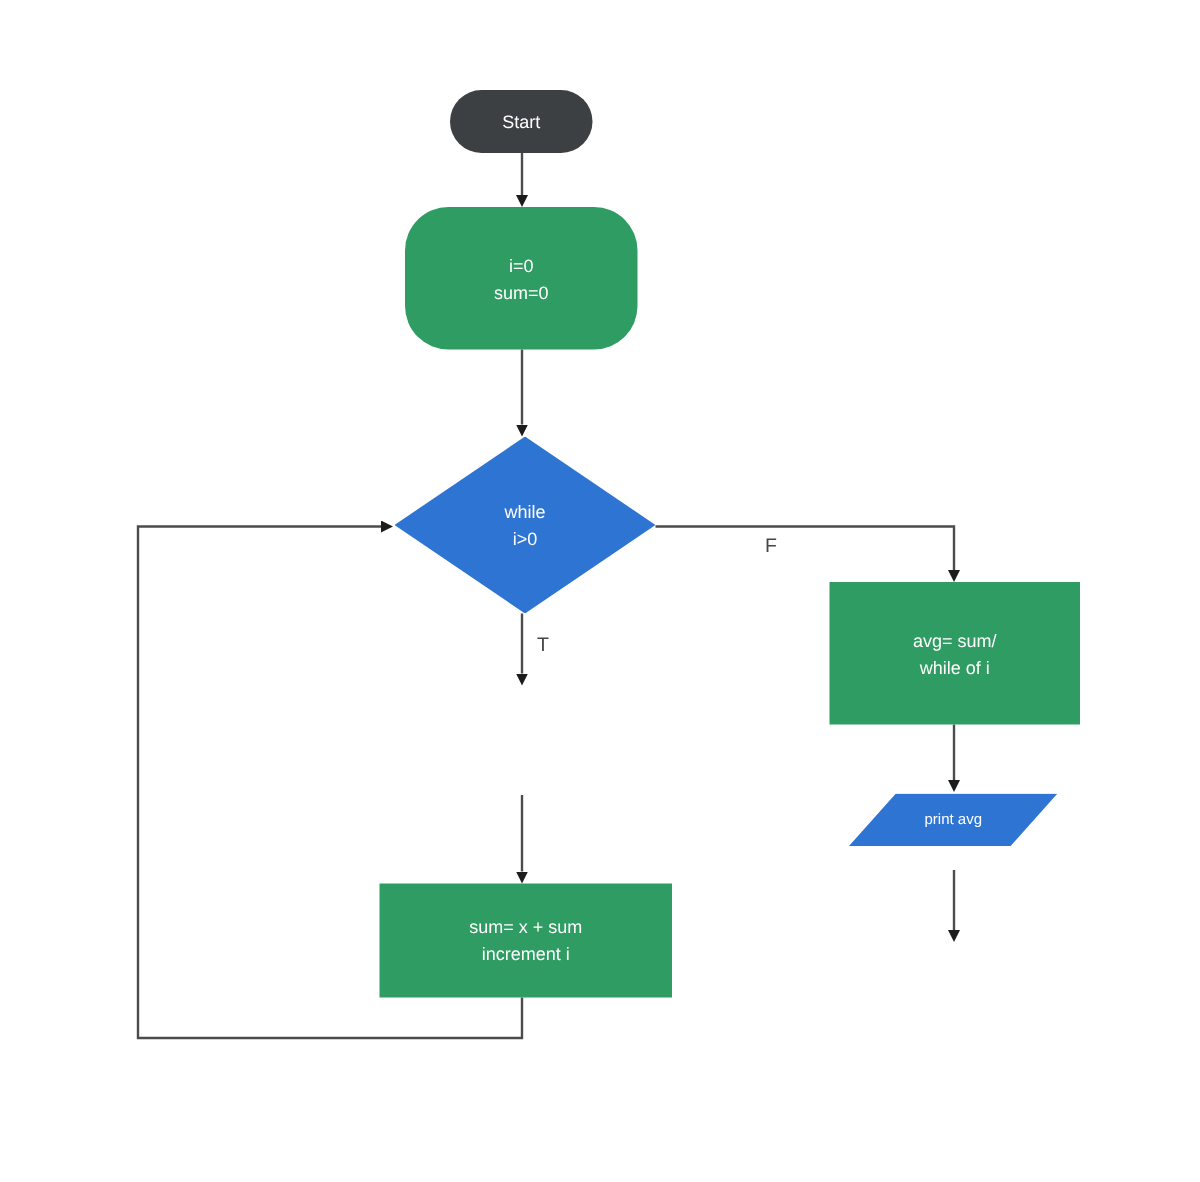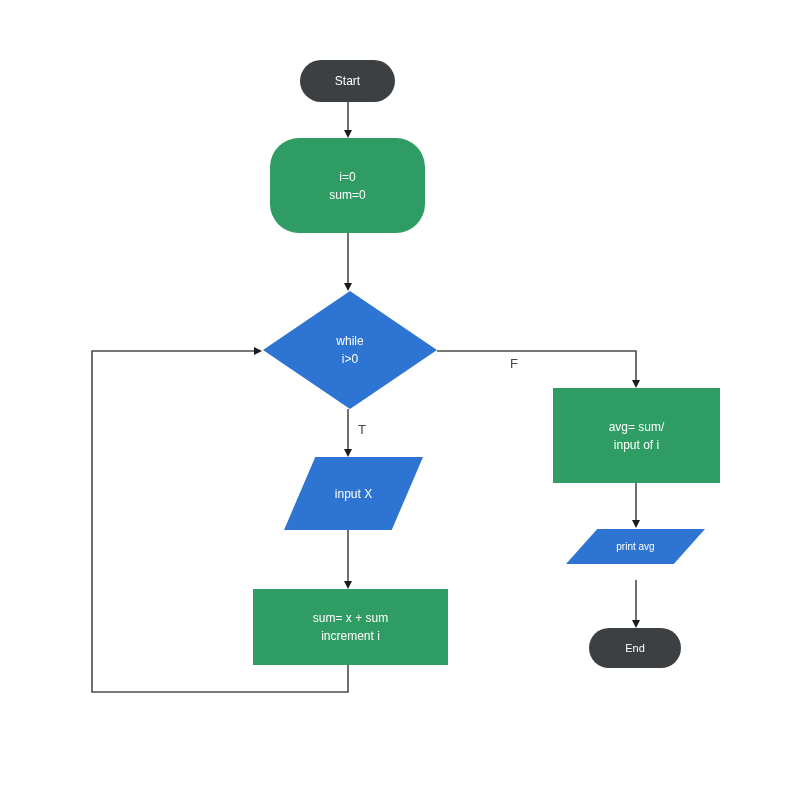--- a/index.html
+++ b/index.html
@@ -98,39 +98,33 @@
   <div class="node process" style="left:270px; top:138px; width:155px; height:95px;border-radius:29px;">
     <span>i=0
 sum=0</span>
   </div>
 
   <div class="node decision" style="left:263px; top:291px; width:174px; height:118px;">
     <span>while
 i&gt;0</span>
   </div>
 
-  <div class="node io" style="left:284px; top:457px; width:139px; height:73px;">
-    <span>input X</span>
-  </div>
 
   <div class="node process" style="left:253px; top:589px; width:195px; height:76px;text-align:center;">
     <span>sum= x + sum
 increment i</span>
   </div>
 
   <div class="node process" style="left:553px; top:388px; width:167px; height:95px;">
     <span>avg= sum/
-input of i</span>
+while of i</span>
   </div>
 
   <div class="node io small" style="left:566px; top:529px; width:139px; height:35px;">
     <span>print avg</span>
   </div>
 
-  <div class="node terminator" style="left:589px; top:628px; width:92px; height:40px; font-size:11px;">
-    <span>End</span>
-  </div>
 
   <div class="edge-label" style="left:358px; top:422px;">T</div>
 
   <div class="edge-label" style="left:510px; top:356px;">F</div>
 
 </div>
 
 </body></html>

